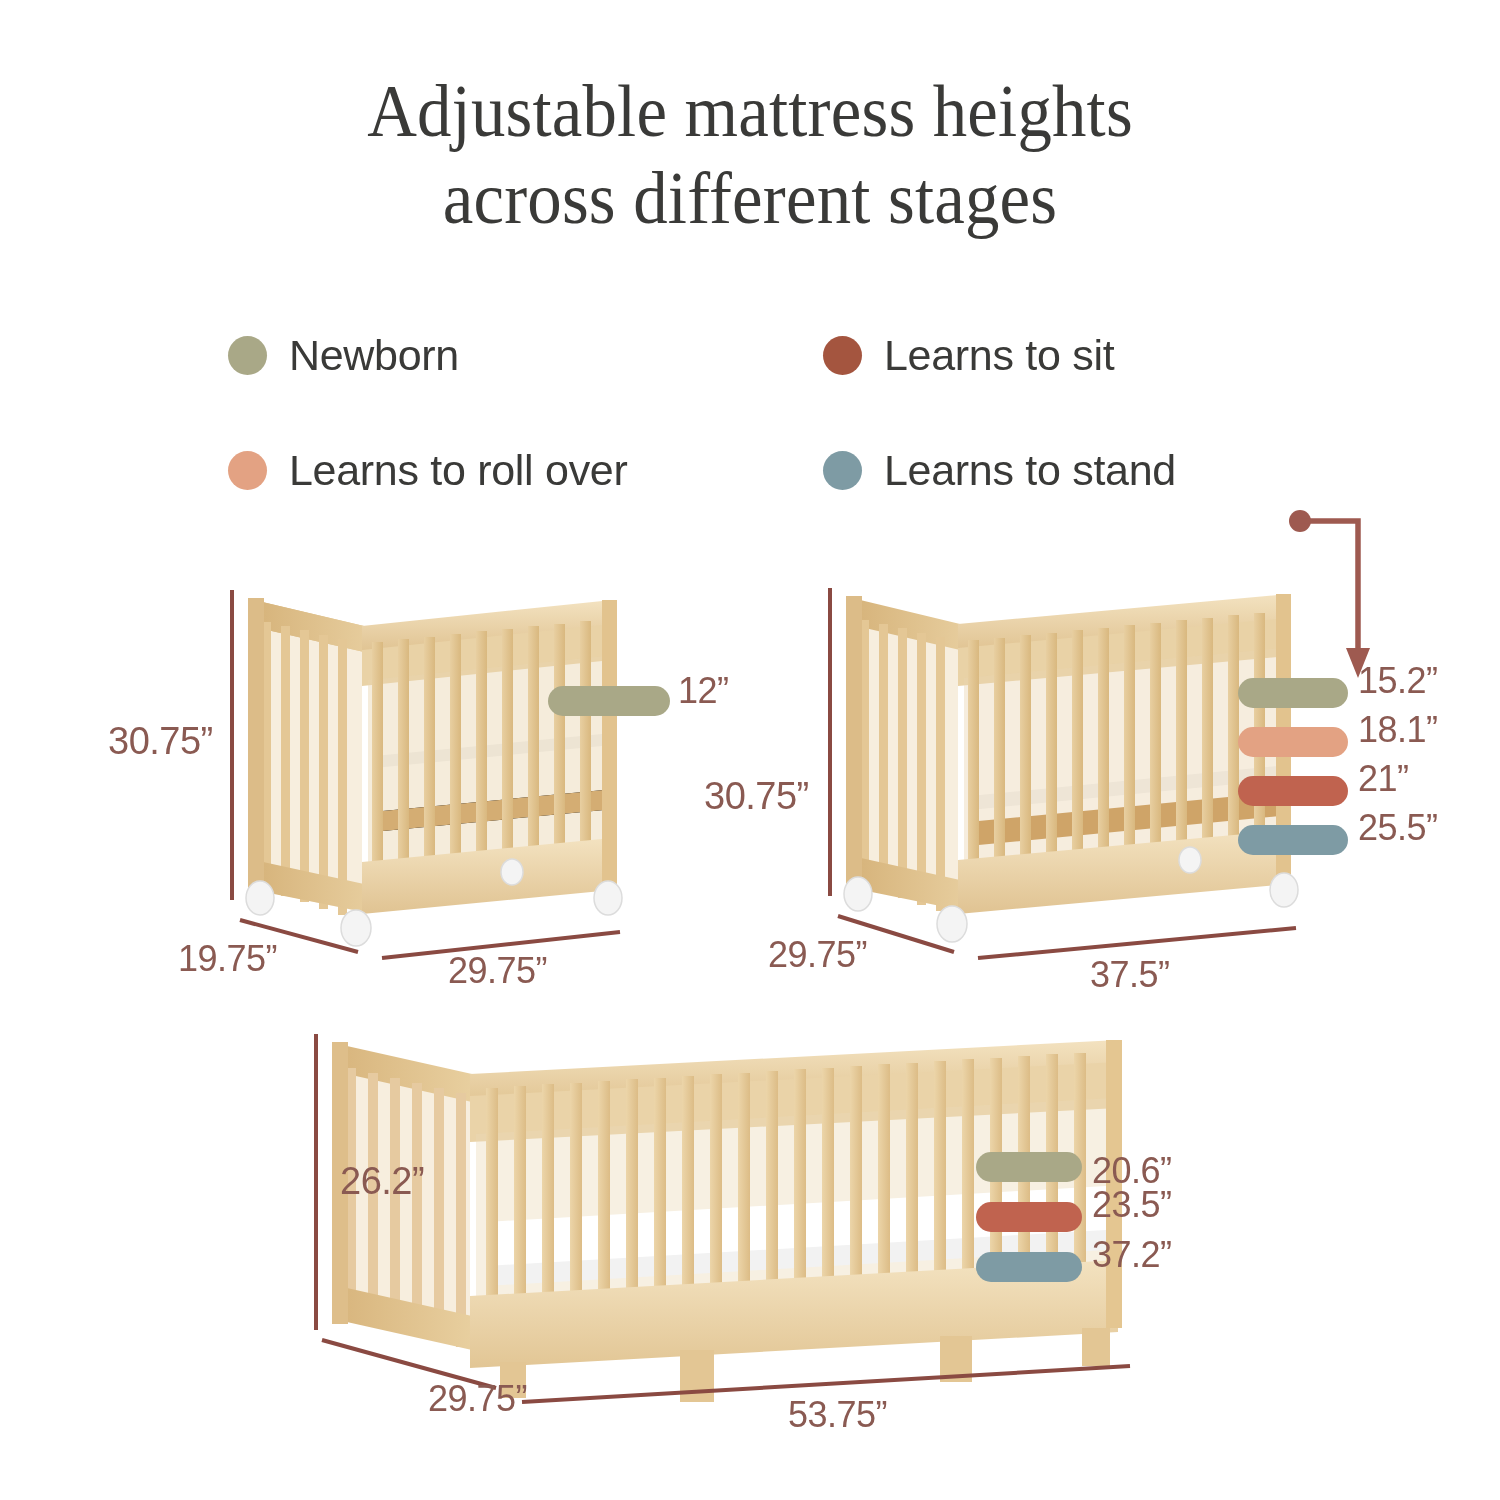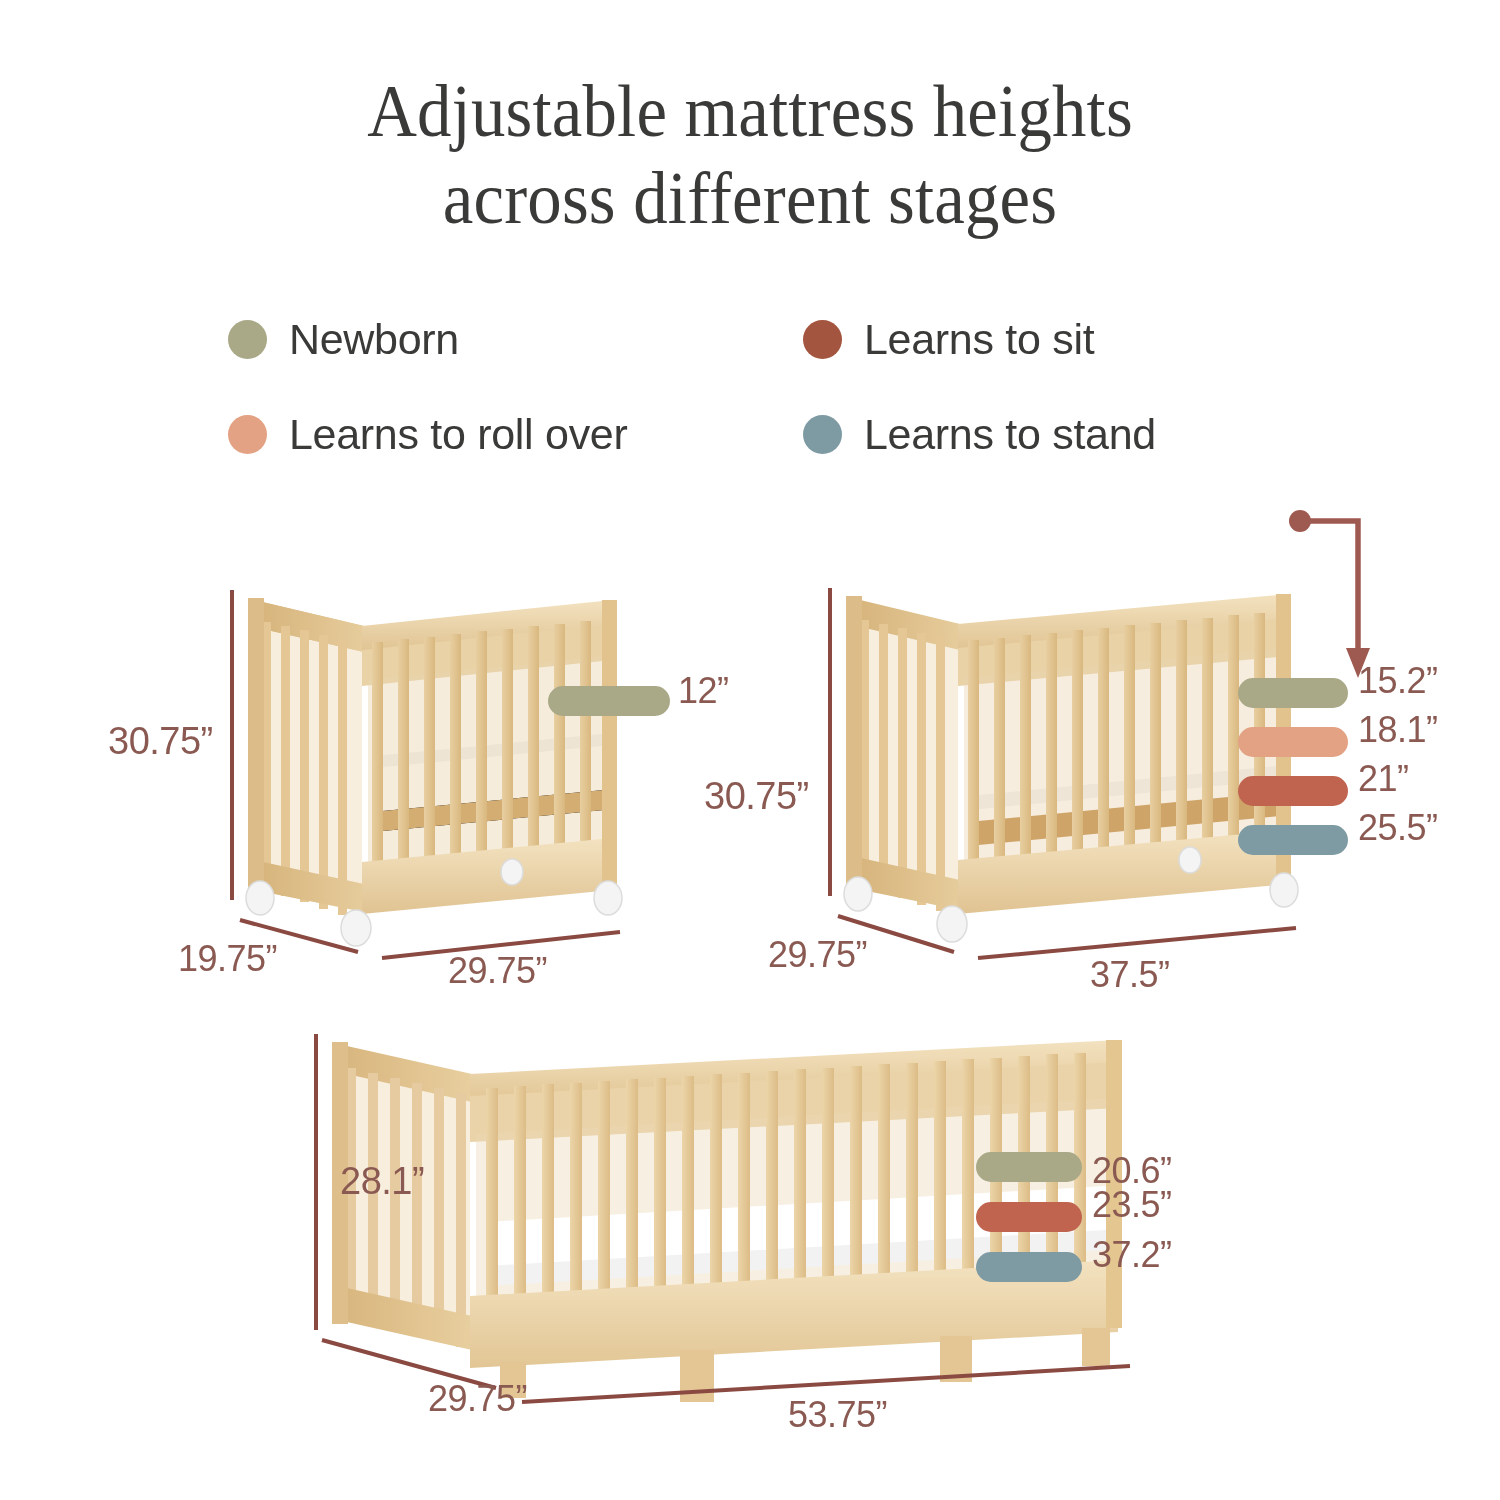--- a/index.html
+++ b/index.html
@@ -37,27 +37,28 @@
     font-size: 74px;
     line-height: 1.18;
     font-weight: 400;
     letter-spacing: 0.2px;
     transform: scaleX(0.93);
   }
 
   
   #legend {
     position: absolute;
-    top: 292px;
+    top: 308px;
     left: 228px;
     width: 1070px;
     display: grid;
     grid-template-columns: 575px 495px;
     grid-auto-rows: 95px;
     align-items: center;
+    gap: 20px;
   }
   .legend-item {
     display: flex;
     align-items: center;
     gap: 22px;
   }
   .legend-dot {
     width: 39px;
     height: 39px;
     border-radius: 50%;
@@ -427,18 +428,18 @@
     
     <div class="pill" style="left:676px; top:142px; width:106px; background:#a9a887;"></div>
     <span class="pill-value" style="left:792px; top:124px;margin-top:16px;">20.6”</span>
 
     <div class="pill" style="left:676px; top:192px; width:106px; background:#c0634f;"></div>
     <span class="pill-value" style="left:792px; top:174px;">23.5”</span>
 
     <div class="pill" style="left:676px; top:242px; width:106px; background:#7e9ba4;"></div>
     <span class="pill-value" style="left:792px; top:224px;">37.2”</span>
 
-    <span class="dim-label" style="left:40px; top:150px;">28.1”</span>
+    <span class="dim-label" style="left:40px; top:150px;">26.2”</span>
     <span class="dim-label small" style="left:128px; top:368px;">29.75”</span>
     <span class="dim-label small" style="left:488px; top:384px;">53.75”</span>
   </div>
 
 </div>
 
 </body></html>

